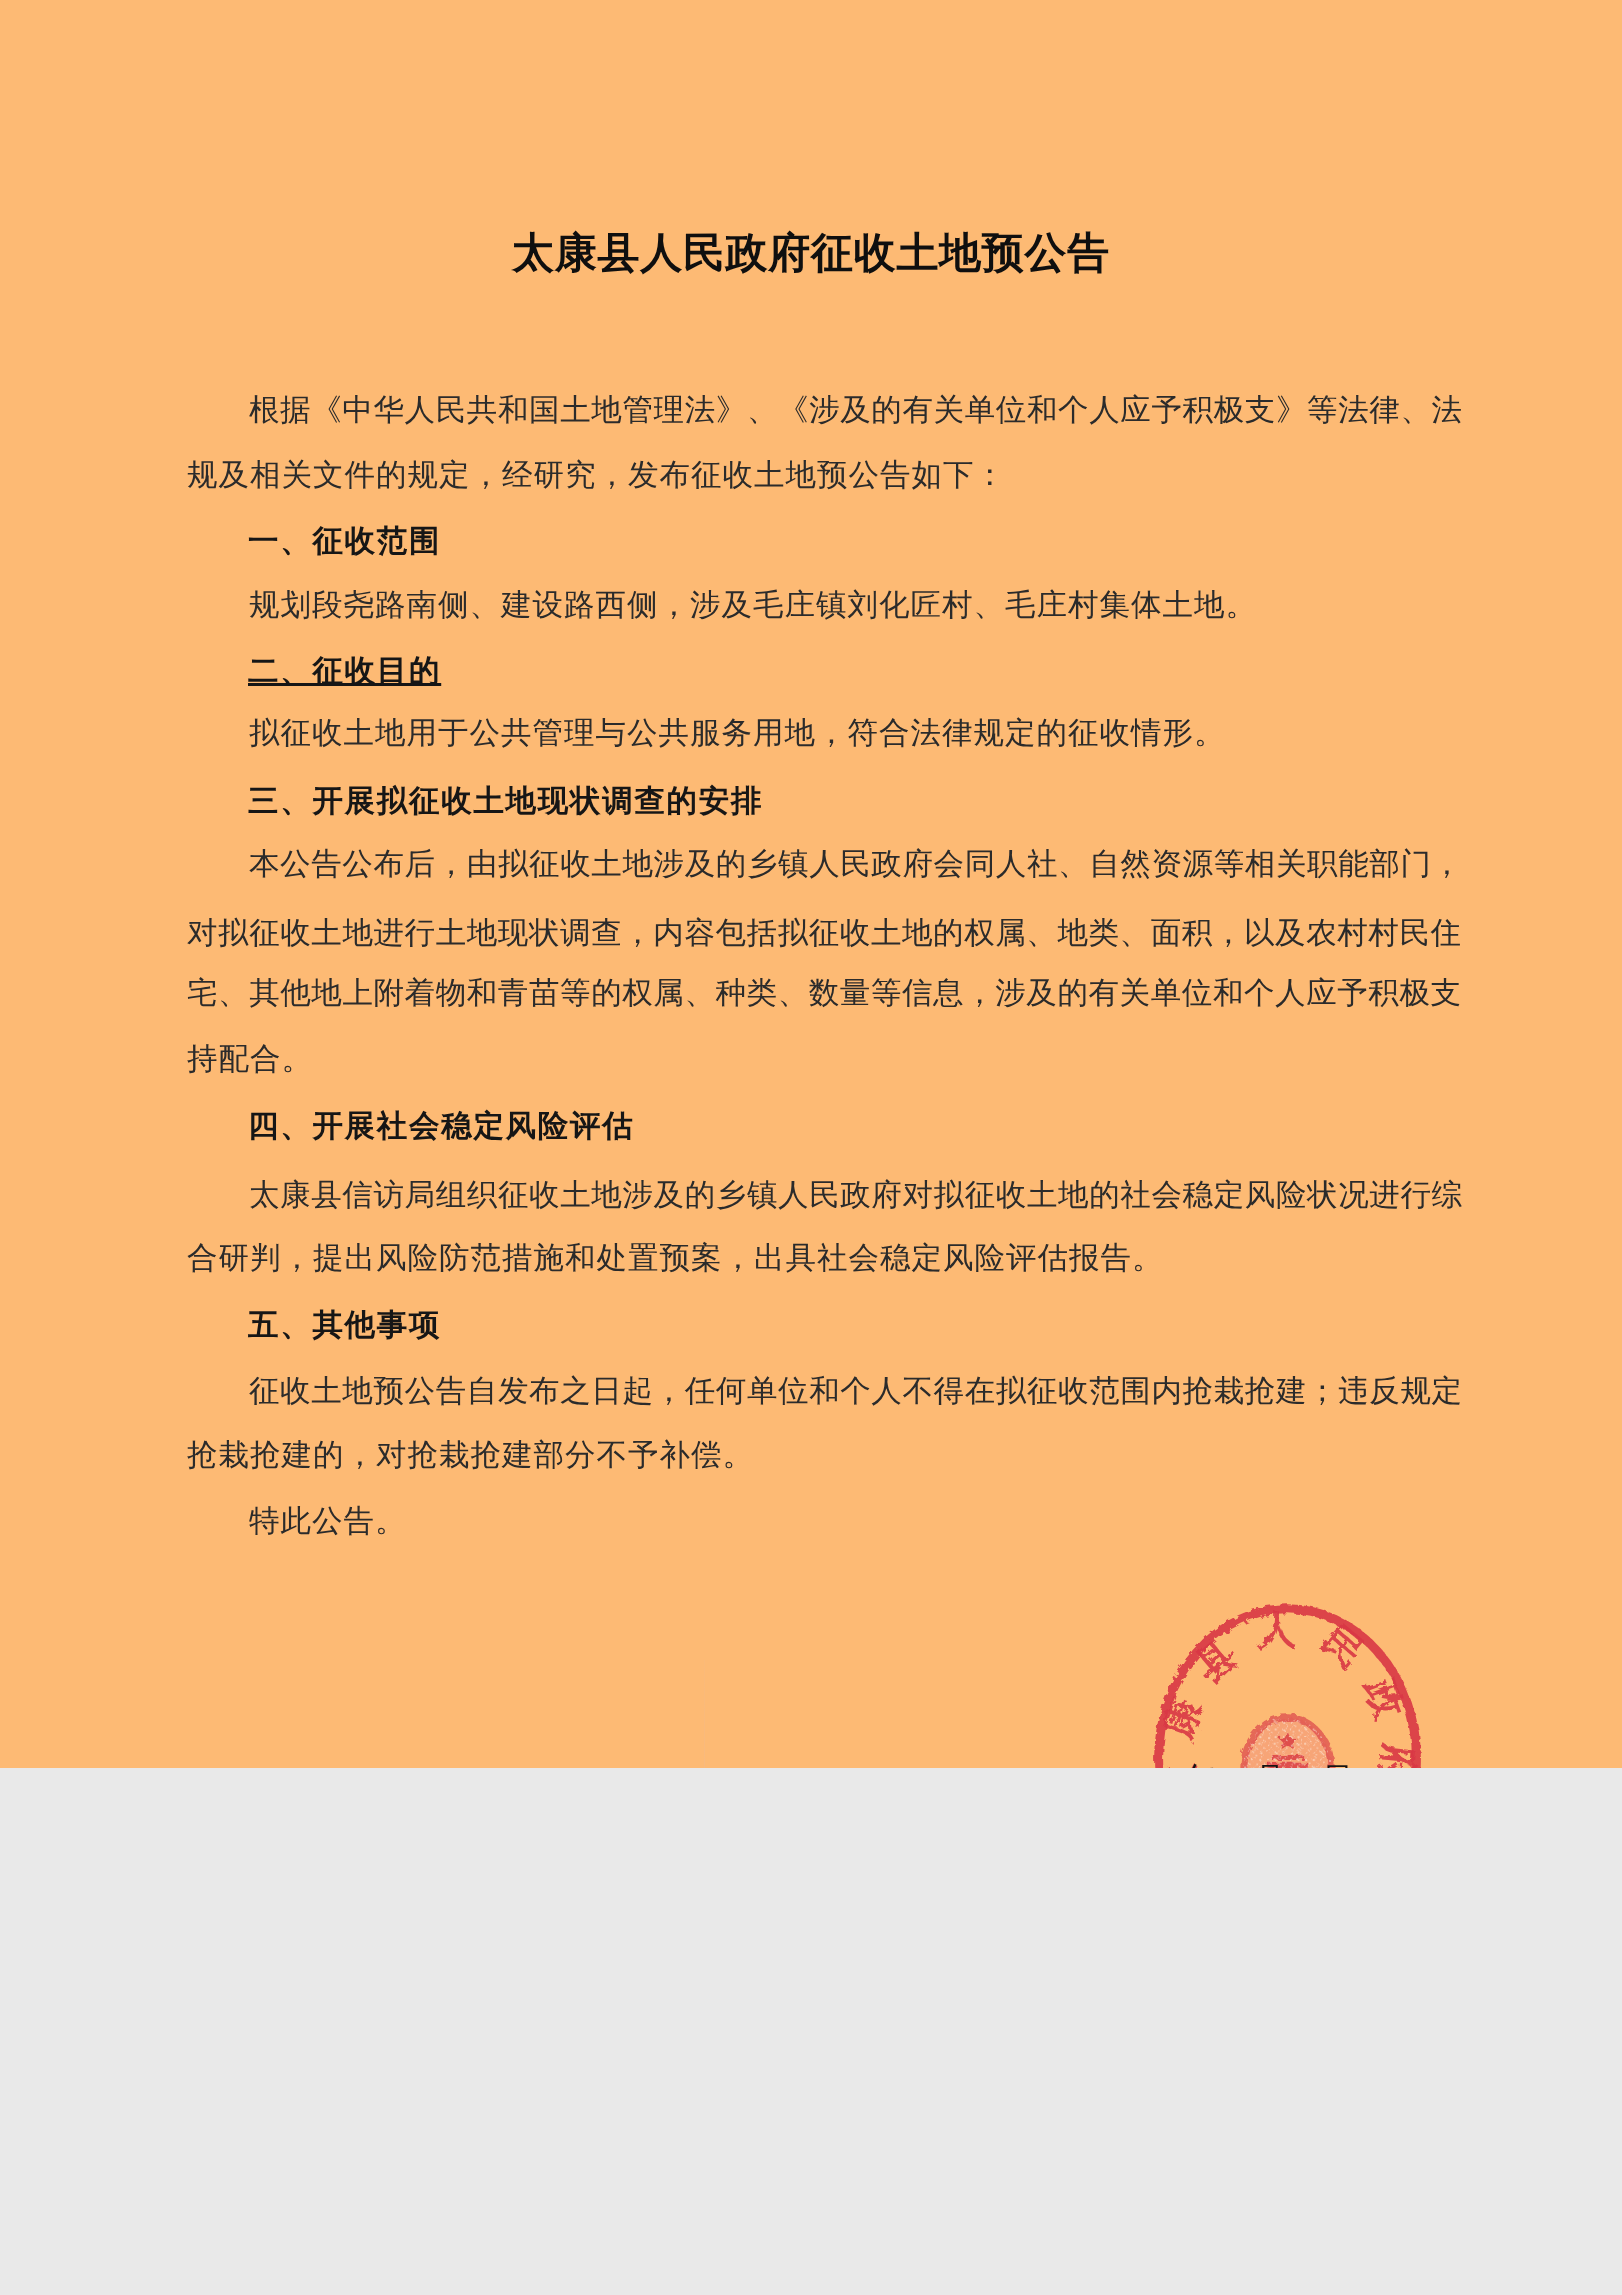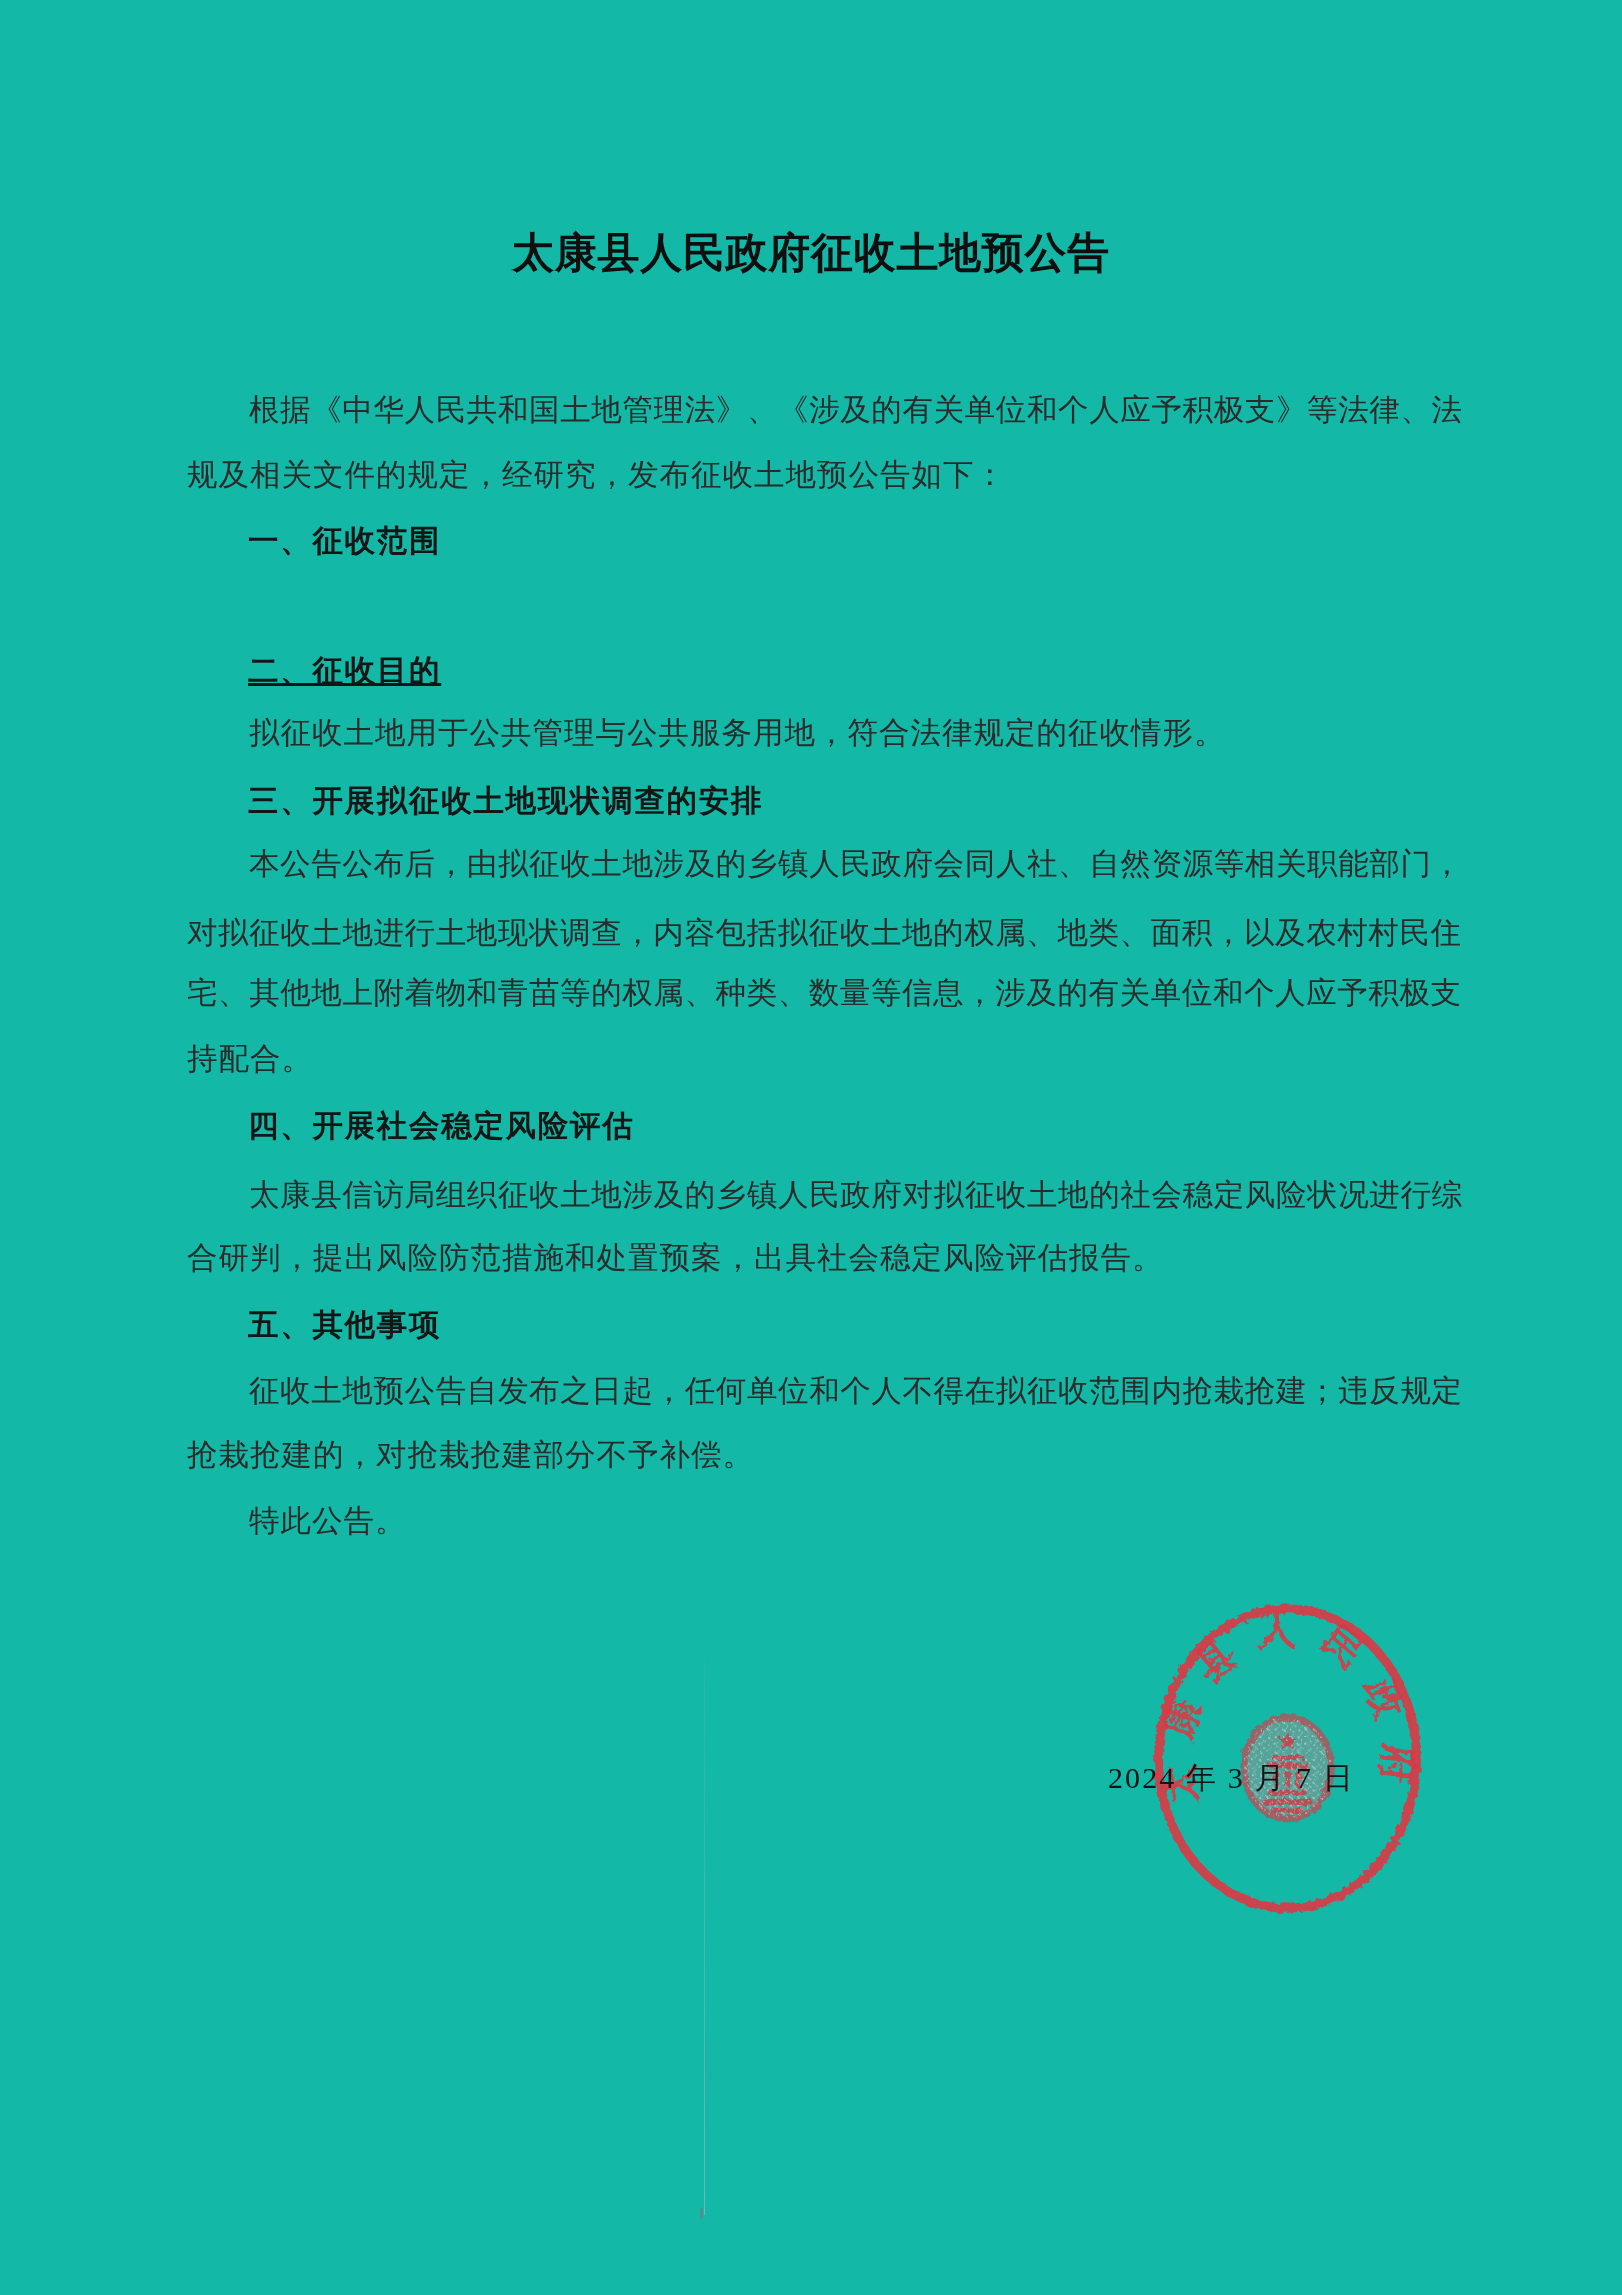--- a/index.html
+++ b/index.html
@@ -1,19 +1,19 @@
 <!DOCTYPE html>
 <html style="font-size:11px"><head>
 <meta charset="utf-8">
 <style>
   html,body{margin:0;padding:0;background:#e9e9e9;}
   .page{
     position:relative;
-    width:1622px;height:2295px;
-    background:#14b8a6;
+    width:1622px;height:1768px;
+    background:#fdba74;
     font-family:"Liberation Serif", serif;
     color:#2d2d2d;
     overflow:hidden;
   }
   .title{
     position:absolute;top:225px;left:0;width:1622px;
     text-align:center;
     font-size:42px;font-weight:900;letter-spacing:0.7px;
     color:#0f0f0f;
   }
@@ -86,20 +86,21 @@
 </head>
 <body>
 
 <div class="page">
 
   <div class="title">太康县人民政府征收土地预公告</div>
 
   <div class="bl l0 just">根据《中华人民共和国土地管理法》、《涉及的有关单位和个人应予积极支》等法律、法</div>
   <div class="bl l1">规及相关文件的规定，经研究，发布征收土地预公告如下：</div>
   <div class="bl l2 heading">一、征收范围</div>
+  <div class="bl l3">规划段尧路南侧、建设路西侧，涉及毛庄镇刘化匠村、毛庄村集体土地。</div>
   <div class="bl l4 heading">二、征收目的</div>
   <div class="bl l5">拟征收土地用于公共管理与公共服务用地，符合法律规定的征收情形。</div>
   <div class="bl l6 heading">三、开展拟征收土地现状调查的安排</div>
   <div class="bl l7 just">本公告公布后，由拟征收土地涉及的乡镇人民政府会同人社、自然资源等相关职能部门，</div>
   <div class="bl l8 just">对拟征收土地进行土地现状调查，内容包括拟征收土地的权属、地类、面积，以及农村村民住</div>
   <div class="bl l9 just">宅、其他地上附着物和青苗等的权属、种类、数量等信息，涉及的有关单位和个人应予积极支</div>
   <div class="bl l10">持配合。</div>
   <div class="bl l11 heading">四、开展社会稳定风险评估</div>
   <div class="bl l12 just">太康县信访局组织征收土地涉及的乡镇人民政府对拟征收土地的社会稳定风险状况进行综</div>
   <div class="bl l13">合研判，提出风险防范措施和处置预案，出具社会稳定风险评估报告。</div>

